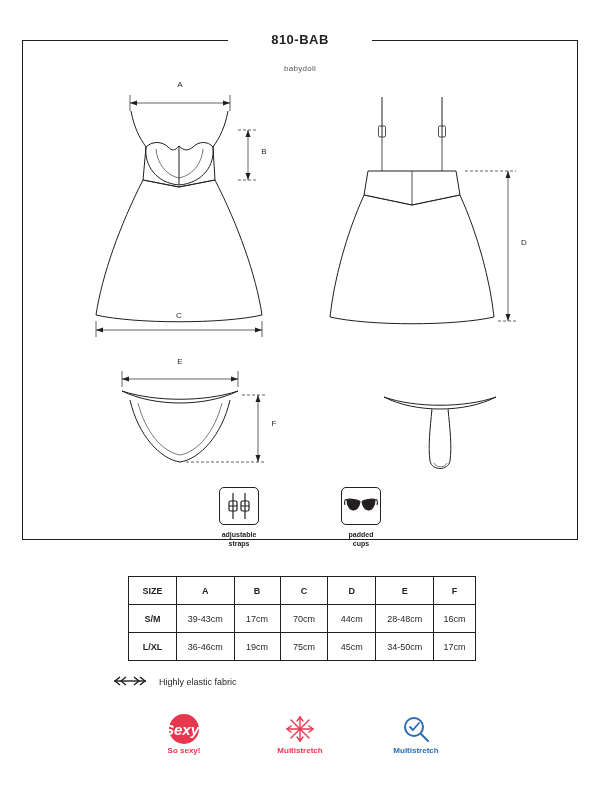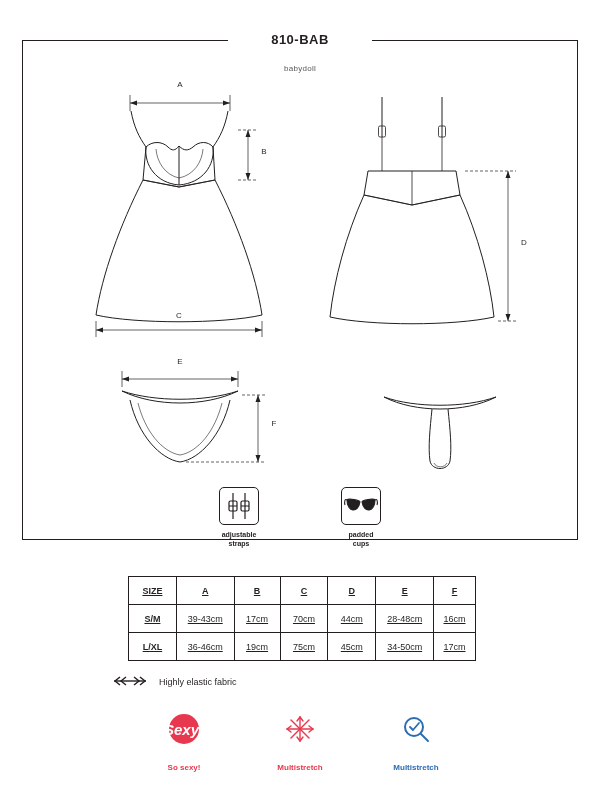--- a/index.html
+++ b/index.html
@@ -104,21 +104,20 @@
     line-height: 9px;
     color: #231f20;
   }
 
   
   .table-wrap {
     position: absolute;
     left: 128px;
     top: 576px;
     width: 348px;
-    text-decoration: underline;
   }
   table.size-table {
     border-collapse: collapse;
     width: 348px;
     font-size: 9px;
   }
   table.size-table th,
   table.size-table td {
     border: 1px solid #231f20;
     height: 27px;
@@ -167,21 +166,21 @@
     width: 82px;
     text-align: center;
   }
   .logo-mark {
     height: 34px;
     display: flex;
     align-items: center;
     justify-content: center;
   }
   .logo-label {
-    margin-top: 17px;
+    margin-top: 0;
     font-size: 8px;
     font-weight: bold;
   }
   .lbl-sexy { color: #e8384f; }
   .lbl-multi { color: #e8384f; }
   .lbl-quality { color: #2b6cb5; }
 
   .sexy-circle {
     width: 30px;
     height: 30px;

